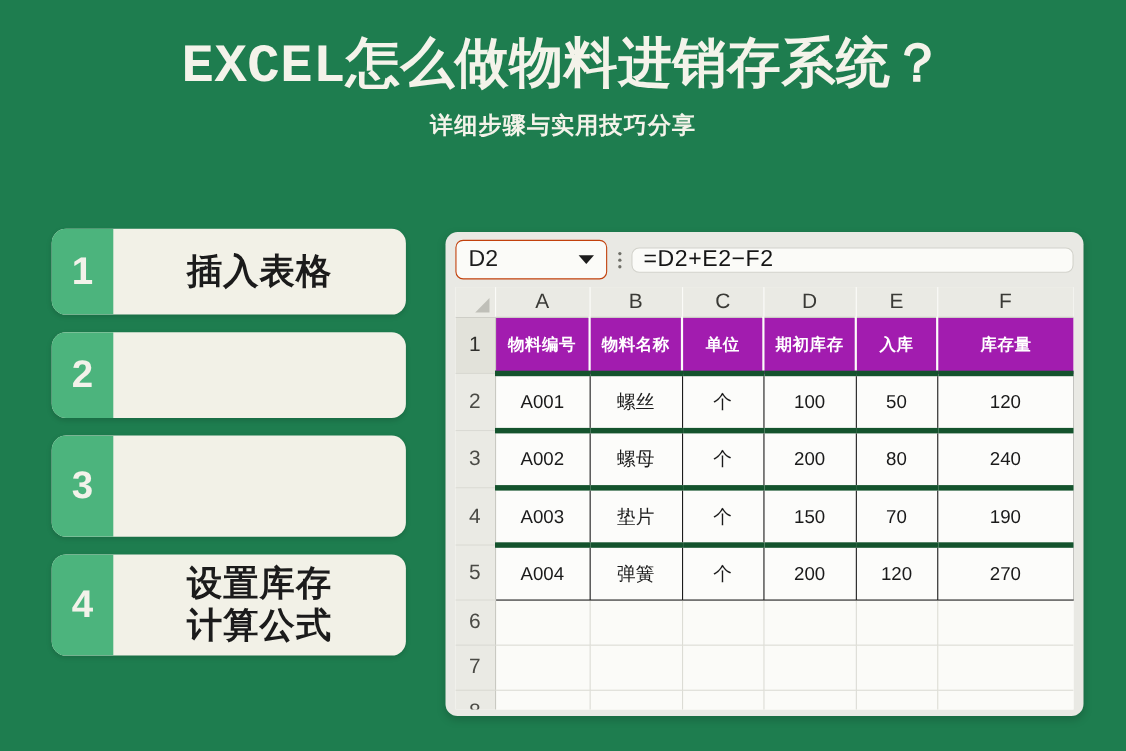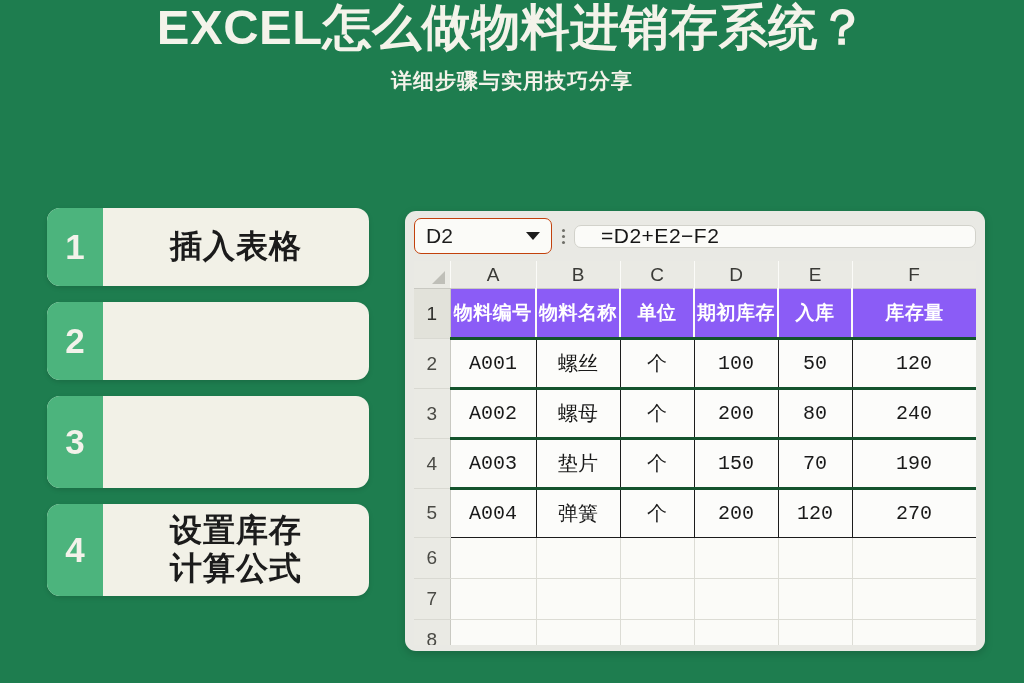--- a/index.html
+++ b/index.html
@@ -25,26 +25,28 @@
   .header {
     position: absolute;
     top: 0;
     left: 0;
     width: 1024px;
     height: 185px;
     text-align: center;
   }
   .title {
     margin: 0;
+    padding-top: 34px;
     font-size: 49px;
     line-height: 1.12;
     font-weight: 700;
     color: #f4f3ea;
     letter-spacing: 0.5px;
     white-space: nowrap;
+    font-family: Liberation Mono, monospace;
   }
   .subtitle {
     margin: 0;
     padding-top: 14px;
     font-size: 21px;
     line-height: 1.15;
     font-weight: 700;
     color: #f4f3ea;
     letter-spacing: 1px;
     white-space: nowrap;
@@ -153,21 +155,21 @@
     background: #6f6f68;
   }
   .formula-box {
     flex: 1 1 auto;
     height: 23px;
     background: #fbfbf8;
     border: 1px solid #d2d2cb;
     border-radius: 7px;
     display: flex;
     align-items: center;
-    padding: 0 26px;
+    padding: 0 10px;
     box-sizing: border-box;
     font-size: 21px;
     color: #161616;
     letter-spacing: 0.5px;
   }
 
   
   .grid {
     position: absolute;
     left: 9px;
@@ -225,40 +227,39 @@
     background: #eaeae4;
     color: #4a4a45;
     font-size: 19px;
     border-right: 1px solid #c9c9c2;
     border-bottom: 1px solid #d9d9d2;
   }
   td.rownum.active { background: #e2e2da; color: #2f2f2b; }
 
   
   tr.hrow td.hcell {
-    background: #8b5cf6;
+    background: #a21caf;
     color: #ffffff;
     font-weight: 700;
-    font-size: 19px;
+    font-size: 15px;
     height: 48px;
     border-right: 2px solid #fcfcfa;
     border-bottom: 1px solid #14603c;
     letter-spacing: 0.5px;
   }
   tr.hrow td.hcell:last-child { border-right: none; }
 
   
   tr.drow td.dcell {
     height: 47px;
     border-right: 1px solid #1c1c1c;
     border-bottom: 1px solid #1c1c1c;
-    border-top: 3px solid #14532d;
+    border-top: 5px solid #14532d;
     background: #fcfcfa;
-    font-size: 20px;
-    font-family: Liberation Mono, monospace;
+    font-size: 17px;
   }
   tr.drow td.dcell.first { border-left: 1px solid #1c1c1c; }
   tr.drow td.dcell.last { border-right: 1px solid #1c1c1c; }
 
   
   tr.erow td.ecell {
     height: 40px;
     background: #fbfbf8;
     border-right: 1px solid #dcdcd5;
     border-bottom: 1px solid #dcdcd5;

